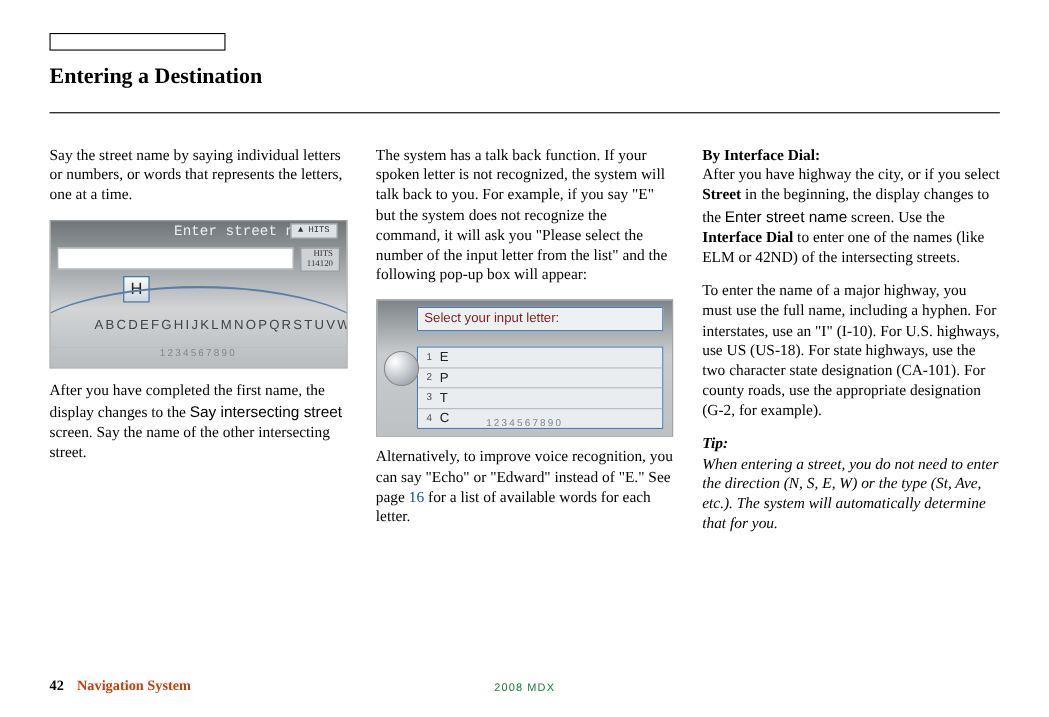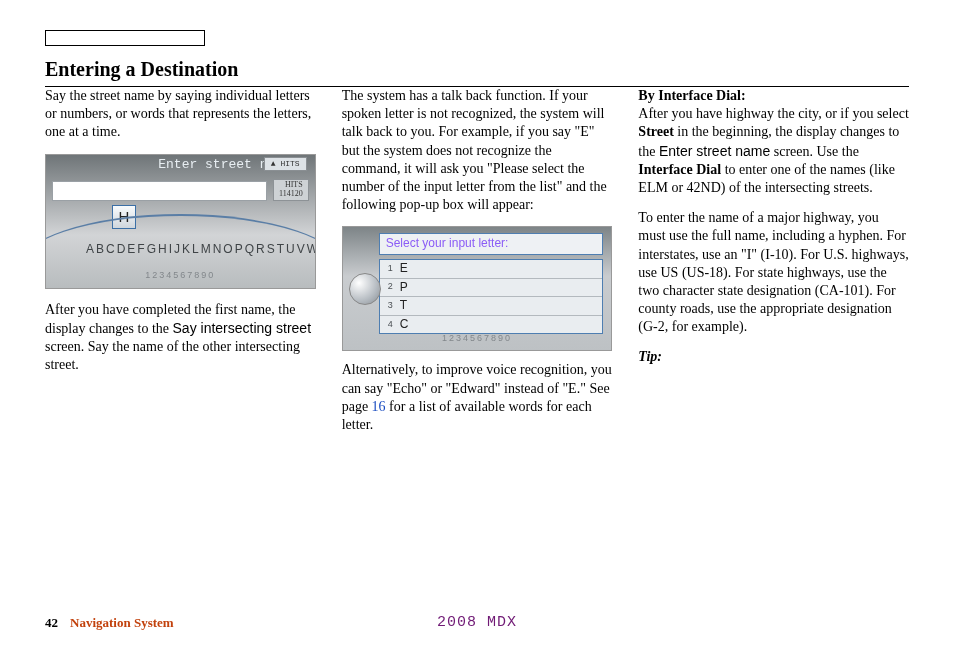--- a/index.html
+++ b/index.html
@@ -16,23 +16,23 @@
     }
     .top-box {
       border: 1px solid #000;
       width: 160px;
       height: 16px;
       margin-bottom: 10px;
     }
     .title {
       font-size: 20px;
       font-weight: bold;
-      padding-bottom: 4px;
+      padding-bottom: 20px;
       border-bottom: 1px solid #000;
-      margin-bottom: 0;
+      margin-bottom: 30px;
     }
     .columns {
       display: flex;
       gap: 26px;
     }
     .col { flex: 1; }
     .para { margin-bottom: 12px; }
     .nav-screen {
       width: 100%;
       height: 135px;
@@ -56,21 +56,21 @@
       right: 8px;
       top: 2px;
       background: #dde2e6;
       border: 1px solid #8a8f93;
       font-size: 8px;
       padding: 1px 6px;
       color: #333;
     }
     .input-row {
       display: flex;
-      align-items: flex-end;
+      align-items: flex-start;
       padding: 4px 6px;
       gap: 6px;
     }
     .input-field {
       flex: 1;
       height: 20px;
       background: #fff;
       border: 1px solid #9aa0a5;
     }
     .hits-box {
@@ -131,24 +131,24 @@
       height: 125px;
       margin: 6px 0 10px 0;
       background: linear-gradient(180deg, #7d8487 0%, #c9cccf 40%, #bdc1c4 100%);
       border: 1px solid #999;
       position: relative;
       overflow: hidden;
     }
     .popup-header {
       background: #eef1f4;
       border: 1px solid #4e7eb1;
-      margin: 6px 8px 4px 36px;
+      margin: 6px 8px 14px 36px;
       font-family: Arial, sans-serif;
       font-size: 12px;
-      color: #8b5cf6;
+      color: #7f1d1d;
       padding: 2px 6px;
     }
     .popup-list {
       margin: 2px 8px 0 36px;
       background: #e9edf0;
       border: 1px solid #4e7eb1;
     }
     .popup-row {
       display: flex;
       align-items: center;
@@ -186,23 +186,23 @@
     }
     .page-num { font-weight: bold; font-size: 13px; margin-right: 12px; }
     .footer-section {
       font-weight: bold; color: #c2410c;
       font-size: 13px;
     }
     .footer-model {
       position: absolute;
       left: 50%; transform: translateX(-50%);
       bottom: 0;
-      color: #701a75;
-      font-family: Liberation Mono, monospace;
-      font-size: 15px;
+      color: #15803d;
+      font-family: Liberation Sans, sans-serif;
+      font-size: 10px;
       letter-spacing: 1px;
     }
   </style>
 </head>
 <body>
 
 <div class="top-box"></div>
 
 <h1 class="title">Entering a Destination</h1>
 
@@ -270,20 +270,21 @@
   <div class="col">
     <p class="para">
       <span class="bold">By Interface Dial:</span><br>
       <span>After you have highway the city, or if you select </span><span class="bold">Street</span><span> in the beginning, the display changes to the </span><span class="screen-name">Enter street name</span><span> screen. Use the </span><span class="bold">Interface Dial</span><span> to enter one of the names (like ELM or 42ND) of the intersecting streets.</span>
     </p>
 
     <p class="para">To enter the name of a major highway, you must use the full name, including a hyphen. For interstates, use an "I" (I-10). For U.S. highways, use US (US-18). For state highways, use the two character state designation (CA-101). For county roads, use the appropriate designation (G-2, for example).</p>
 
     <p class="para">
       <span class="tip-label">Tip:</span><br>
+      <span class="tip-body">When entering a street, you do not need to enter the direction (N, S, E, W) or the type (St, Ave, etc.). The system will automatically determine that for you.</span>
     </p>
   </div>
 
 </div>
 
 <div class="footer">
   <span class="page-num">42</span>
   <span class="footer-section">Navigation System</span>
   <span class="footer-model">2008 MDX</span>
 </div>

